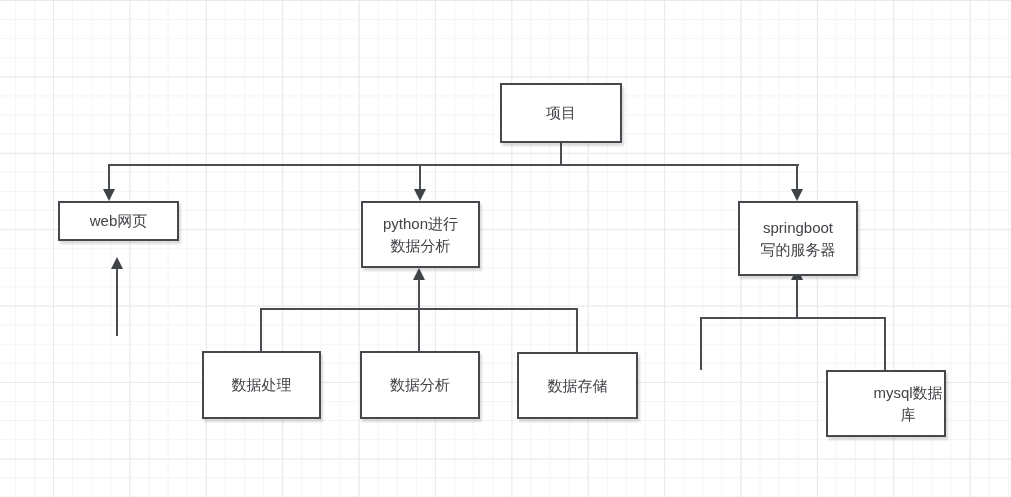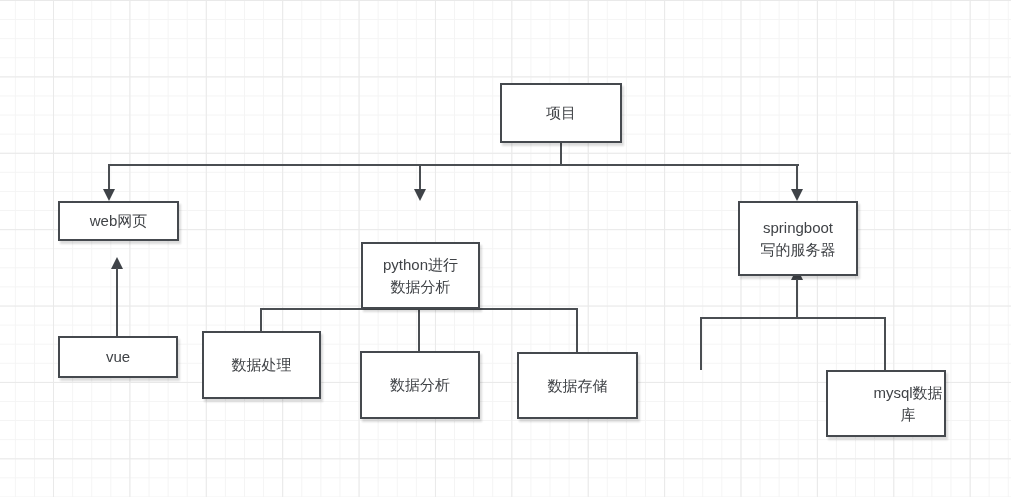--- a/index.html
+++ b/index.html
@@ -42,24 +42,24 @@
     display: flex;
     align-items: center;
     justify-content: center;
     text-align: center;
     white-space: pre-line;
     box-shadow: 2px 3px 2px rgba(0,0,0,0.14);
     cursor: default;
   }
   .n-project    { left: 500px; top:  63px; width: 122px; height: 60px; margin-top: 20px; }
   .n-web        { left:  58px; top: 201px; width: 121px; height: 40px; }
-  .n-python     { left: 361px; top: 201px; width: 119px; height: 67px; margin-top: 41px; }
+  .n-python     { left: 361px; top: 201px; width: 119px; height: 67px; }
   .n-springboot { left: 738px; top: 201px; width: 120px; height: 75px; }
   .n-vue        { left:  58px; top: 336px; width: 120px; height: 42px; }
-  .n-dataproc   { left: 202px; top: 331px; width: 119px; height: 68px; }
+  .n-dataproc   { left: 202px; top: 351px; width: 119px; height: 68px; }
   .n-dataana    { left: 360px; top: 351px; width: 120px; height: 68px; }
   .n-datastore  { left: 517px; top: 352px; width: 121px; height: 67px; }
   .n-redis      { left: 643px; top: 370px; width: 120px; height: 67px; }
   .n-mysql      { left: 826px; top: 370px; width: 120px; height: 67px; padding-left: 44px; }
 
   
   .edge { position: absolute; left: 0; top: 0; width: 0; height: 0; }
   .seg  { position: absolute; background: #4a4e52; }
   .arrow-down {
     position: absolute; width: 0; height: 0;
@@ -138,19 +138,18 @@
     <div class="seg e-sb-left"></div>
     <div class="seg e-sb-right"></div>
   </div>
 
   <div class="node n-project">项目</div>
   <div class="node n-web">web网页</div>
   <div class="node n-python">python进行
 数据分析</div>
   <div class="node n-springboot">springboot
 写的服务器</div>
-  <div class="node n-vue">vue</div>
   <div class="node n-dataproc">数据处理</div>
   <div class="node n-dataana">数据分析</div>
   <div class="node n-datastore">数据存储</div>
   <div class="node n-mysql">mysql数据库</div>
 
 </div>
 
 </body></html>

